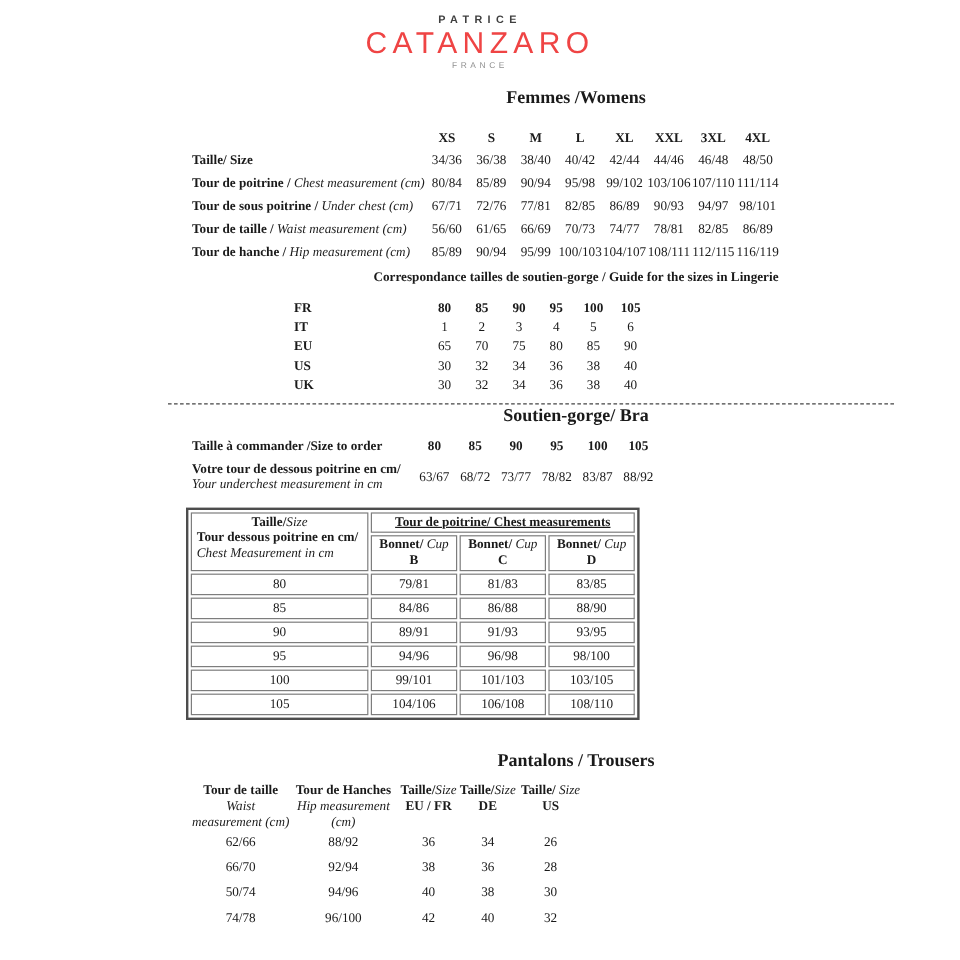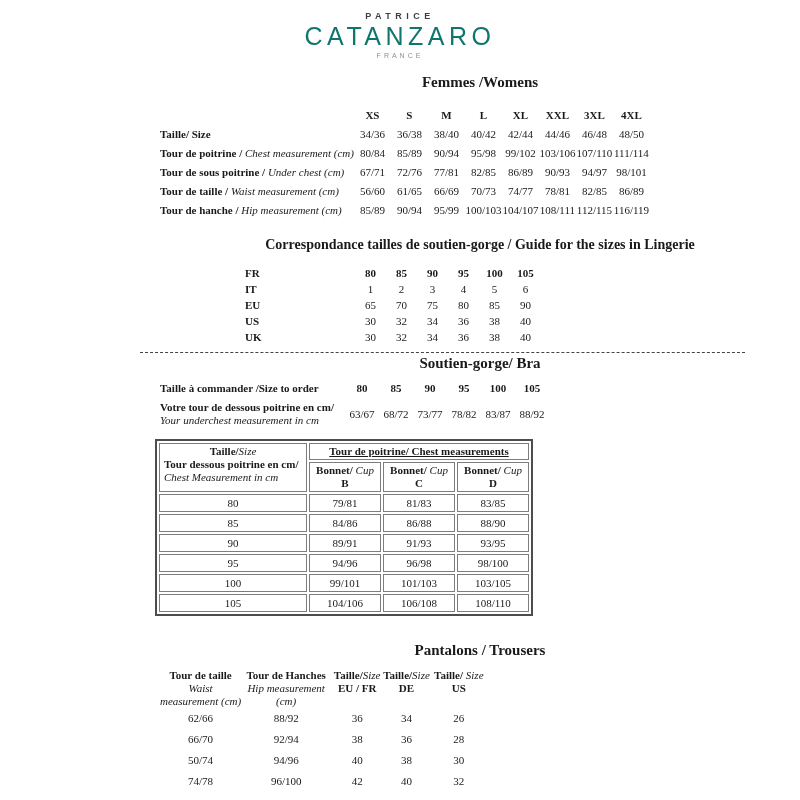--- a/index.html
+++ b/index.html
@@ -8,27 +8,27 @@
     font-family:"Liberation Serif", serif; color:#1a1a1a; overflow:hidden;
     border-bottom:1px solid #f2f2f2;
   }
   .b  { font-weight:bold; }
   .i  { font-style:italic; }
   .bi { font-weight:bold; }
 
   
   .logo { text-align:center; padding-top:12px; font-family:"Liberation Sans", sans-serif; line-height:1.1; }
   .logo-top  { font-size:9px;  letter-spacing:4.5px; color:#3f3f3f; font-weight:bold; }
-  .logo-name { font-size:25px; letter-spacing:4.5px; color:#0f766e; margin-top:1px; }
+  .logo-name { font-size:25px; letter-spacing:4.5px; color:#ef4444; margin-top:1px; }
   .logo-sub  { font-size:7px;  letter-spacing:3px;  color:#8f8f8f; margin-top:2px; }
 
   
   .sec { font-size:15px; font-weight:bold; margin:0 0 0 160px;text-align:center; }
   .sec-femmes    { margin-top:14px; }
-  .sec-lingerie  { margin-top:18px; font-size:14px; }
+  .sec-lingerie  { margin-top:6px; font-size:11px; }
   .sec-bra       { margin-top:2px; }
   .sec-trousers  { margin-top:26px; }
 
   
   table { border-collapse:collapse; }
   td, th { padding:0; font-size:11px; white-space:nowrap; }
 
   .womens { margin:14px 0 0 160px; }
   .womens td, .womens th { height:19px; text-align:center; }
   .womens .lbl { width:192px; text-align:left; }

